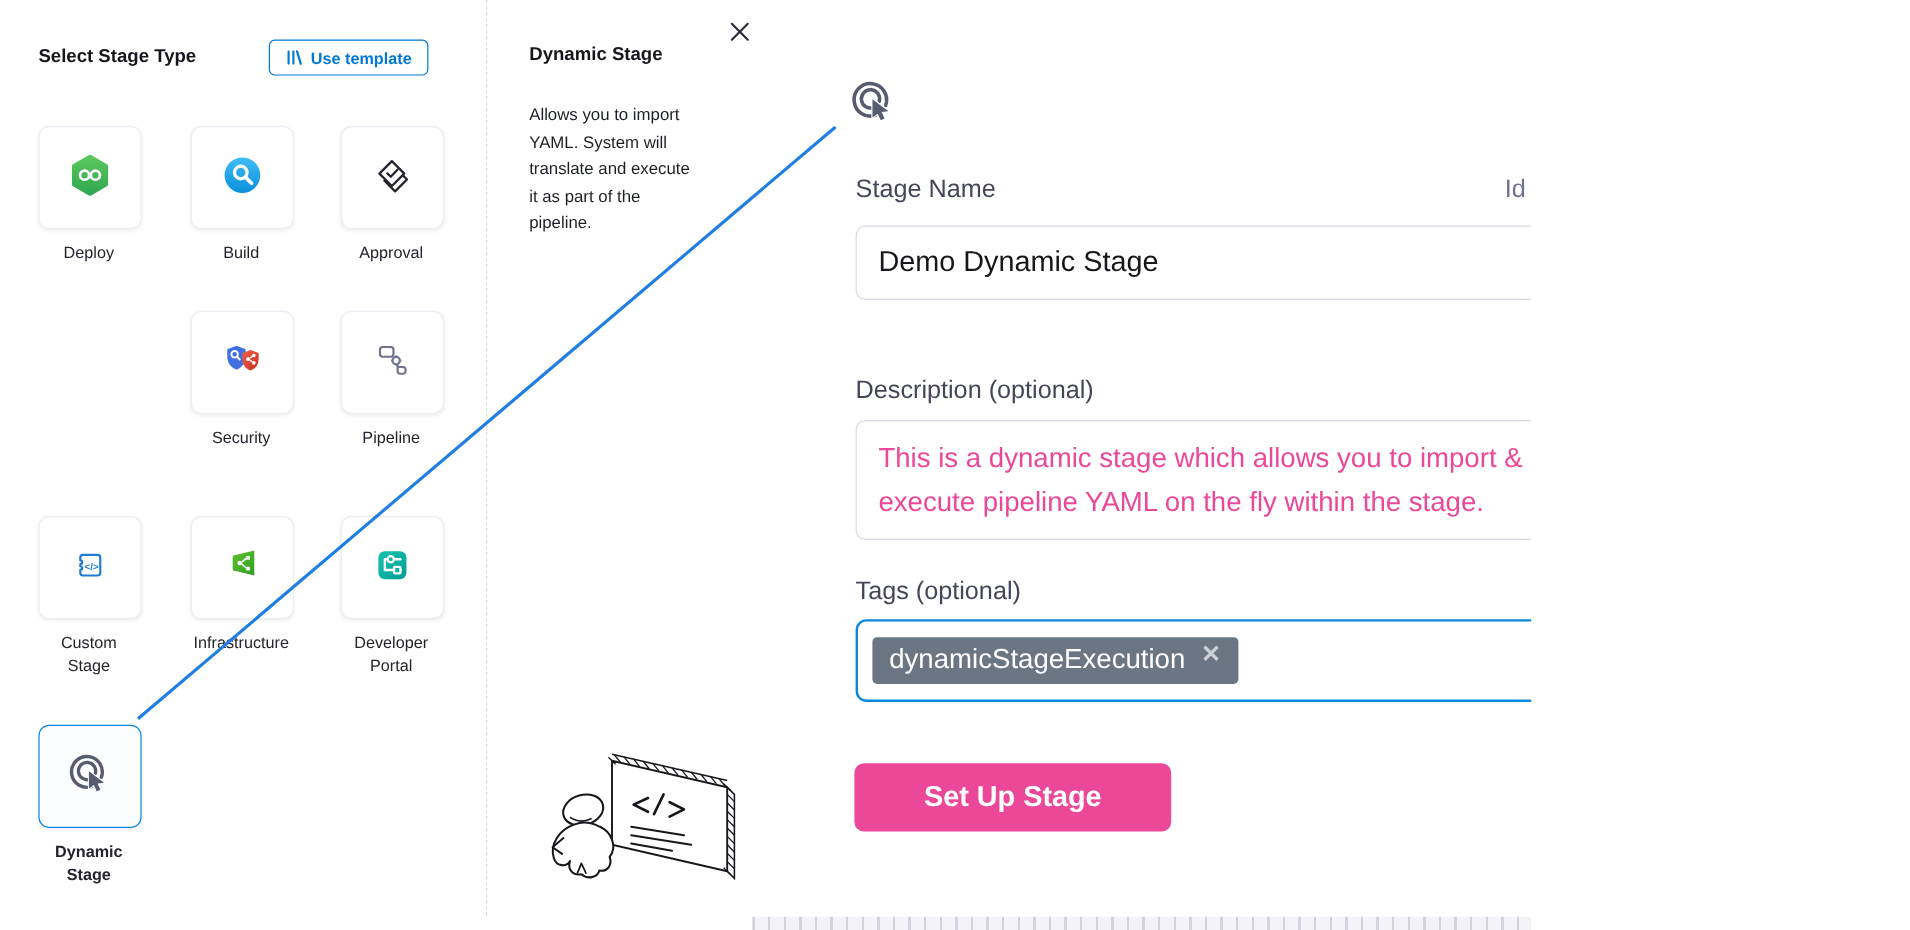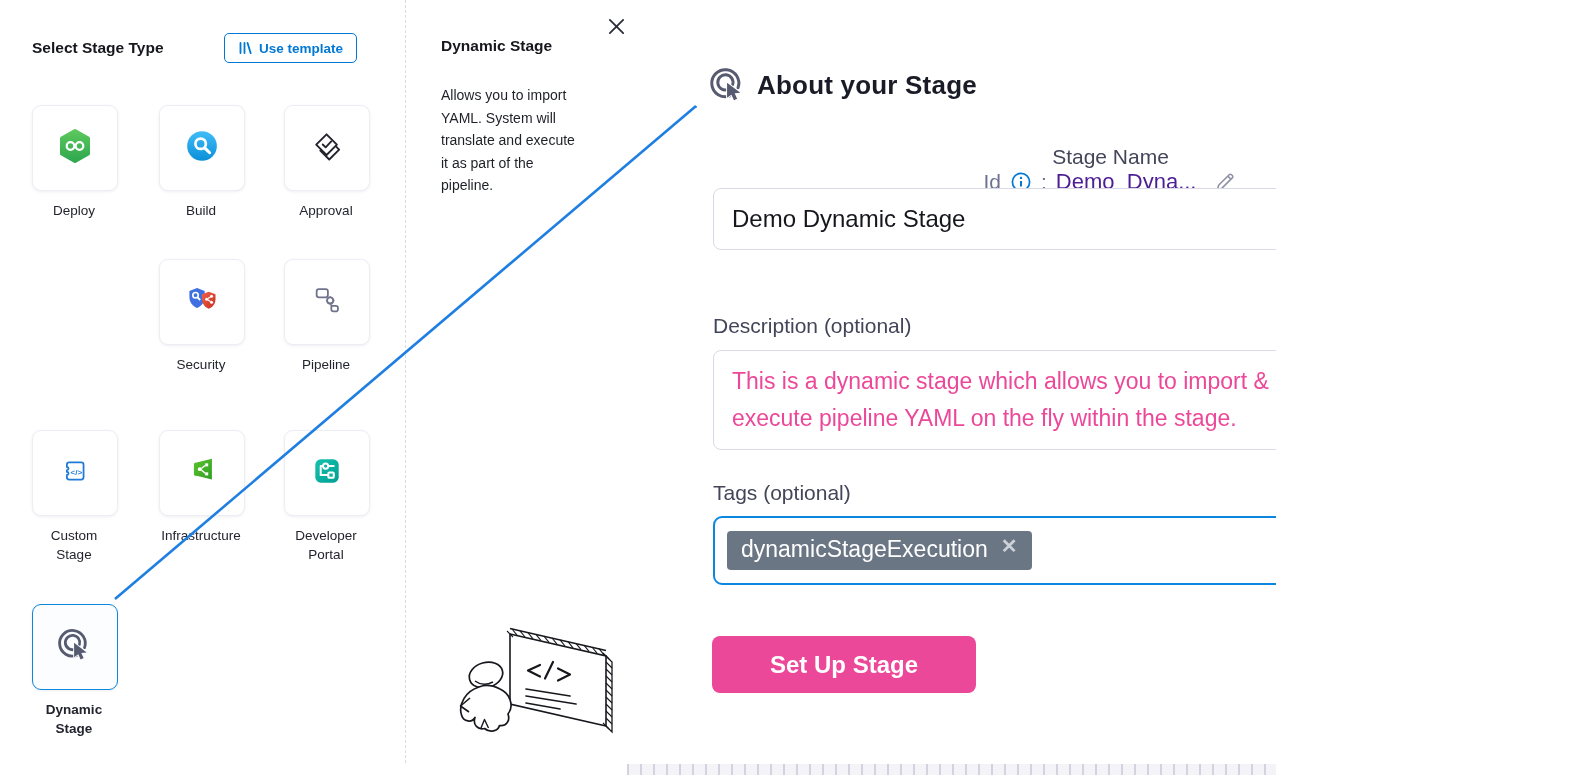--- a/index.html
+++ b/index.html
@@ -29,21 +29,21 @@
              white-space:pre-line;color:#1e2027;}
   .illustration{position:absolute;left:448px;top:612px;}
 
   
   .arrow-overlay{position:absolute;left:0;top:0;pointer-events:none;z-index:4;}
 
   
   .about-header{position:absolute;left:709px;top:66px;display:flex;align-items:center;gap:10px;}
   .about-title{font-size:26px;font-weight:700;color:#191b26;letter-spacing:.2px;}
   .field-label{font-size:21px;font-weight:500;color:#434659;}
-  .name-row{position:absolute;left:713px;top:145px;width:795px;display:flex;justify-content:space-between;align-items:center;flex-direction:column;}
+  .name-row{position:absolute;left:713px;top:145px;width:795px;display:flex;justify-content:space-between;align-items:center;}
   .id-group{display:flex;align-items:center;gap:9px;font-size:21px;color:#6e7191;}
   .id-value{color:#4c1d95;font-size:22px;font-weight:500;}
   .edit-btn{background:none;border:none;padding:0;margin-left:8px;cursor:pointer;display:flex;}
   .text-input{position:absolute;left:713px;top:188px;width:795px;height:62px;border:1px solid #d9dae5;border-radius:8px;
               font-family:inherit;font-size:24px;padding:0 18px;color:#16171d;box-sizing:border-box;background:#fff;outline:none;}
   .desc-label{position:absolute;left:713px;top:314px;}
   .desc-area{position:absolute;left:713px;top:350px;width:795px;height:100px;border:1px solid #d9dae5;border-radius:8px;
              font-family:inherit;font-size:23px;line-height:37px;padding:12px 18px;color:#ec4899;box-sizing:border-box;
              background:#fff;resize:none;outline:none;overflow:hidden;}
   .resize-handle{position:absolute;left:1488px;top:432px;}
@@ -315,21 +315,20 @@
   </svg>
 
   <div class="about-header">
     <span style="display:flex;">
       <svg width="38" height="38" viewBox="0 0 40 40">
         <path d="M22.1 32.1 A15 15 0 1 1 31.1 23.1" fill="none" stroke="#575b70" stroke-width="3.3" stroke-linecap="round" transform="translate(1 1) scale(.95)"></path>
         <path d="M19.6 24.9 A8 8 0 1 1 24.9 19.6" fill="none" stroke="#575b70" stroke-width="3.1" stroke-linecap="round"></path>
         <path d="M19 17.5 L19 33.5 L23.6 30.2 L26.3 36.1 L29.6 34.5 L27 28.8 L33 28.2 Z" fill="#575b70" stroke="#fff" stroke-width="2" paint-order="stroke"></path>
       </svg>
     </span>
-    <span class="about-title">About your Stage</span>
   </div>
 
   <div class="name-row">
     <span class="field-label">Stage Name</span>
     <span class="id-group">
       <span>Id</span>
       <span style="display:flex;">
         <svg width="22" height="22" viewBox="0 0 22 22">
             <circle cx="11" cy="11" r="8.6" fill="none" stroke="#0278d5" stroke-width="1.7"></circle>
             <line x1="11" y1="10" x2="11" y2="15.4" stroke="#0278d5" stroke-width="2"></line>

